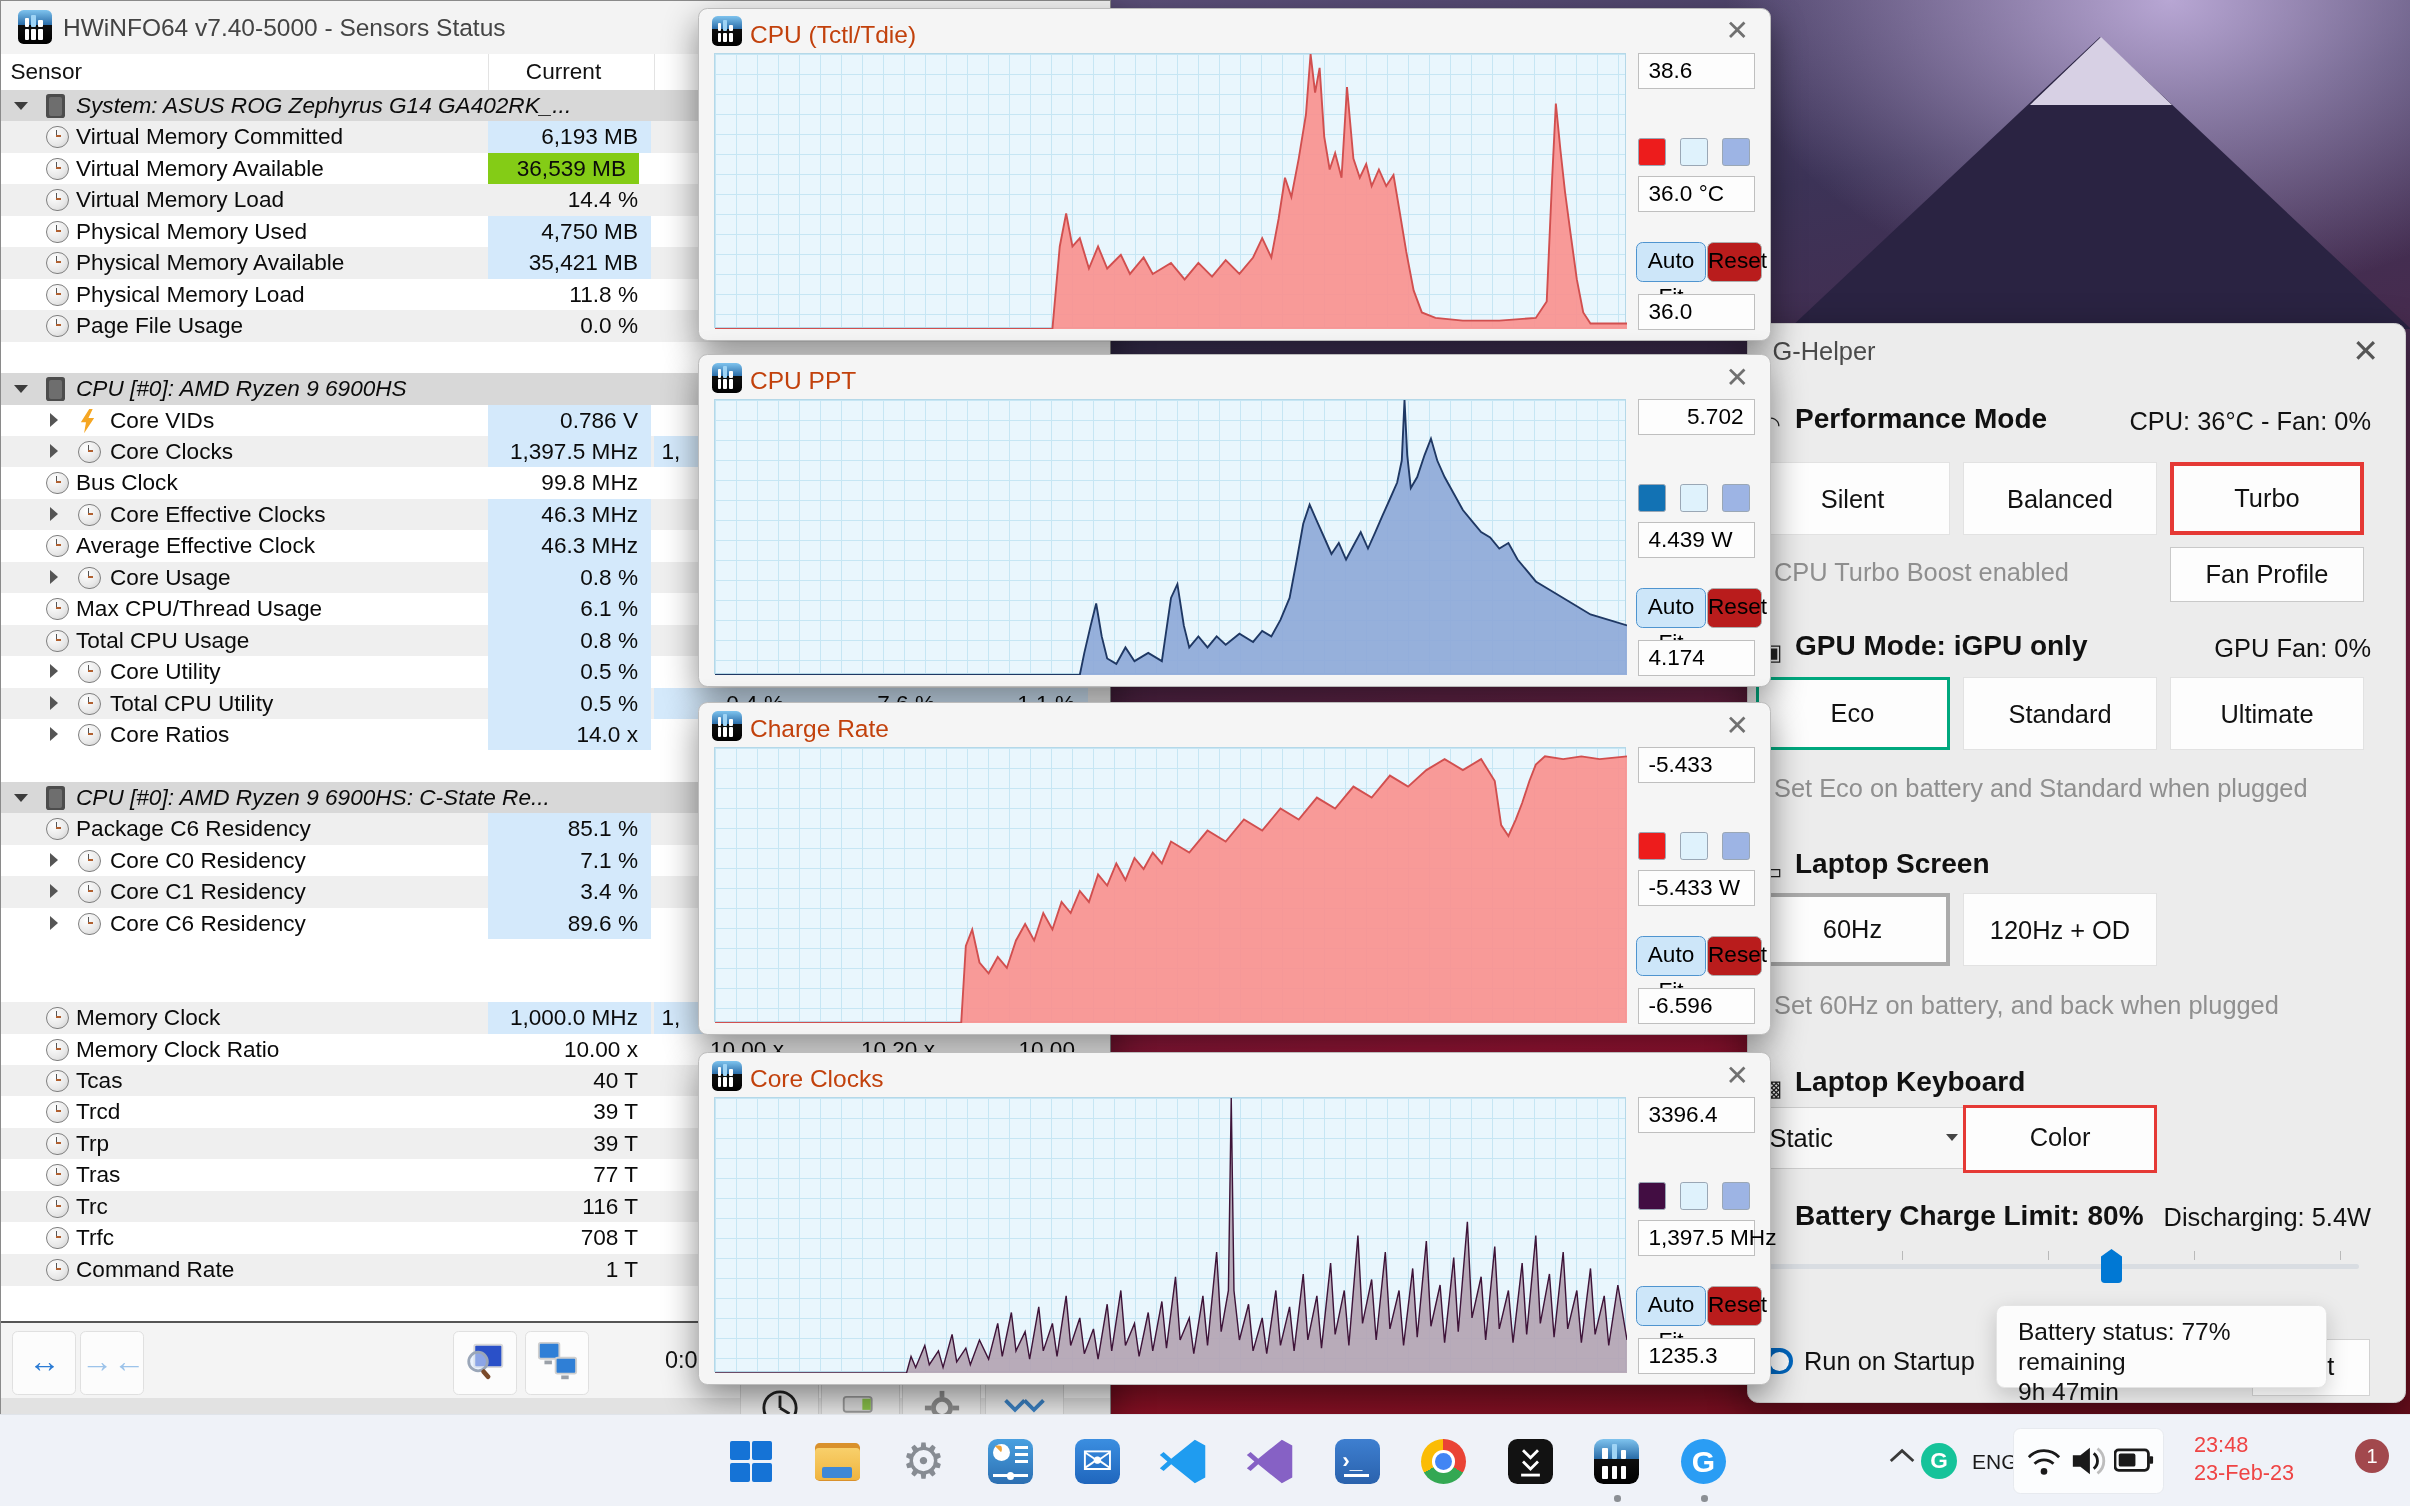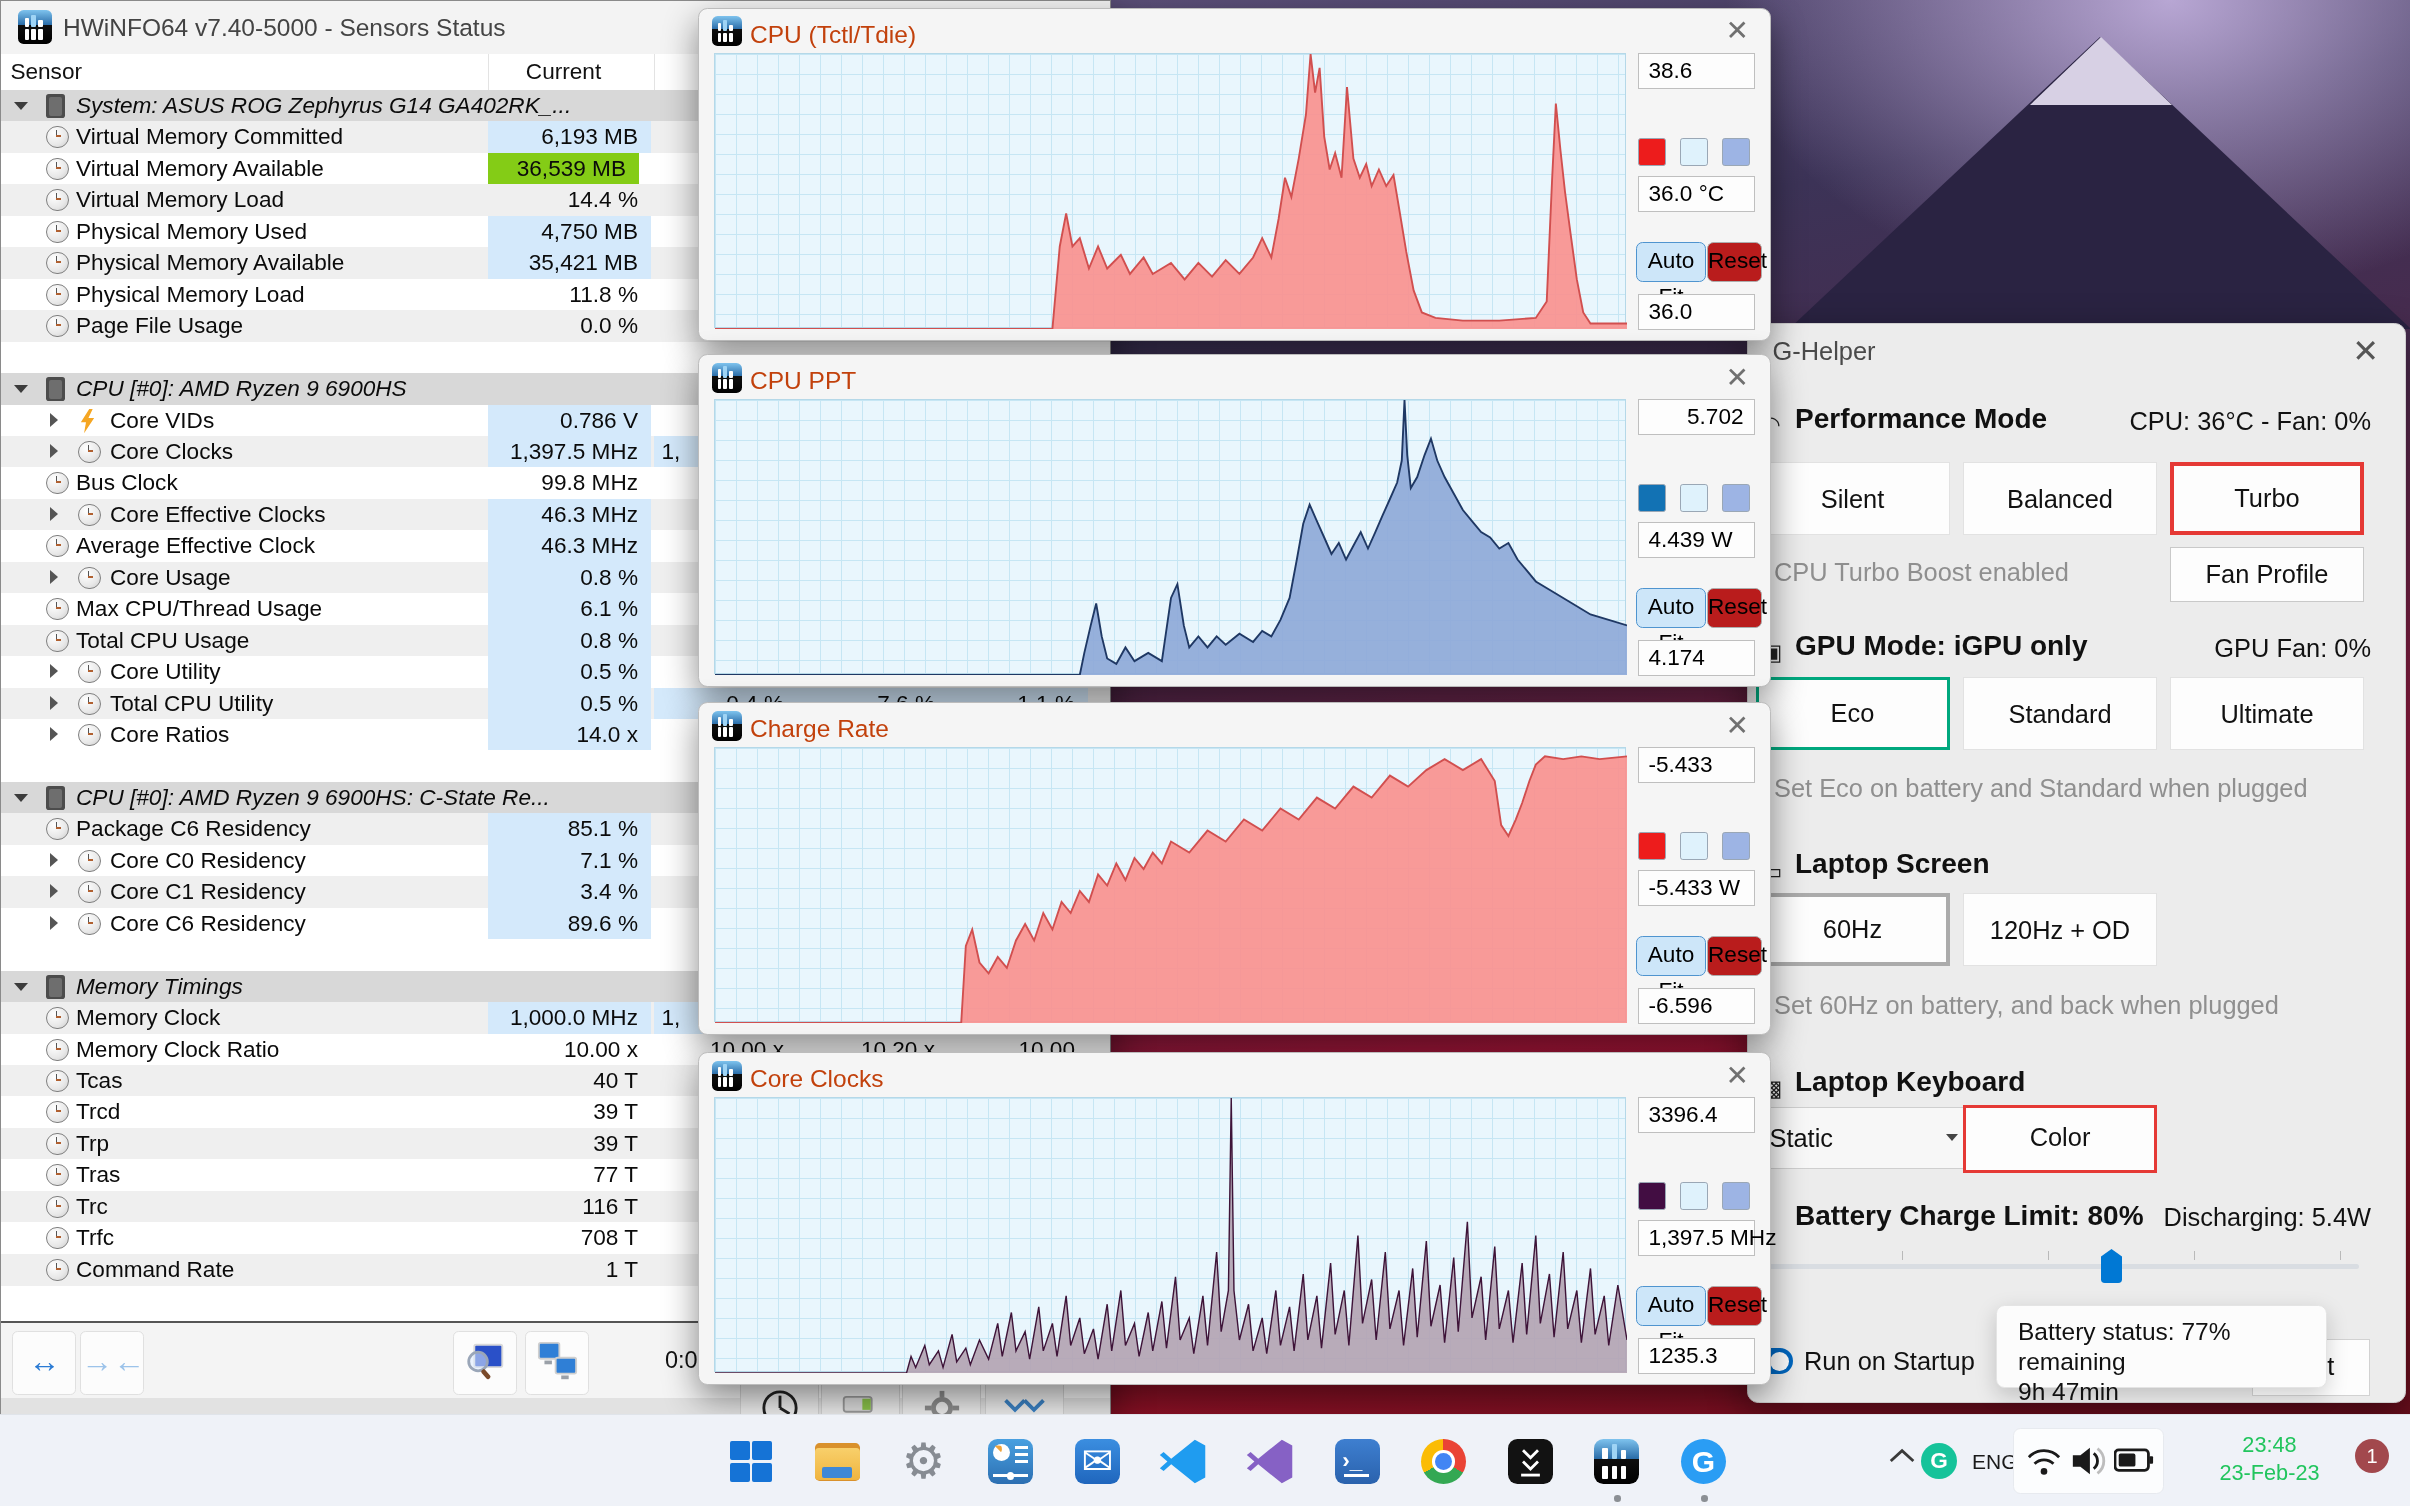--- a/index.html
+++ b/index.html
@@ -75,21 +75,21 @@
   #gh-tooltip{position:absolute;left:248px;top:981px;width:331px;height:83px;background:#fcfcfc;border:0.9px solid #e4e4e4;border-radius:8.5px;box-shadow:0 7.5px 21px rgba(0,0,0,.18);font-size:24.5px;color:#111;padding:11.3px 0 0 21px;box-sizing:border-box;line-height:30px;}
   
   .bgbtn{position:absolute;width:77px;height:60px;background:#ececec;border:0.9px solid #d2d2d2;border-radius:7.5px;z-index:12;text-align:center;line-height:55px;font-size:24.5px;color:#555;}
   
   #taskbar{position:absolute;left:0;top:1414px;width:2411px;height:92px;background:#eff2f8;border-top:0.9px solid #e0e4ea;z-index:50;}
   .tb-icon{position:absolute;top:1435px;width:53px;height:53px;z-index:51;}
   .tb-dot{position:absolute;top:1495px;width:6.6px;height:6.6px;border-radius:50%;background:#8b8f94;z-index:51;}
   .tile{position:absolute;inset:3.8px;border-radius:9.4px;}
   #tray-pill{position:absolute;left:2013px;top:1428px;width:149px;height:64px;background:#fcfdfe;border:0.9px solid #e7eaef;border-radius:7.5px;z-index:51;}
   .tray-txt{position:absolute;font-size:21px;color:#1a1a1a;z-index:51;}
-  #tray-clock{position:absolute;left:2194px;top:1431px;width:151px;text-align:center;font-size:21.7px;color:#22c55e;line-height:28px;z-index:51;}
+  #tray-clock{position:absolute;left:2194px;top:1431px;width:151px;text-align:left;font-size:21.7px;color:#ef4444;line-height:28px;z-index:51;}
   #tray-badge{position:absolute;left:2355px;top:1439px;width:34px;height:34px;border-radius:50%;background:#a2484d;color:#fff;font-size:20px;text-align:center;line-height:34px;z-index:51;}
 </style>
 </head>
 <body>
 
 <div id="screen">
   <div id="wallpaper">
     <div style="position:absolute;left:1780px;top:28px;width:631px;height:301px;overflow:hidden;">
       <div style="position:absolute;left:9.4px;top:9.4px;width:0;height:0;border-left:311px solid transparent;border-right:311px solid transparent;border-bottom:292px solid #2a2342;"></div>
       <div style="position:absolute;left:250px;top:9.4px;width:0;height:0;border-left:71px solid transparent;border-right:71px solid transparent;border-bottom:68px solid #d7d0e4;"></div>
@@ -252,25 +252,20 @@
           <span class="lbl" style="left: 109px;">Core C1 Residency</span>
           <div class="cell" style="left: 487px; width: 163px; background: rgb(212, 233, 251);">3.4 %</div>
         </div>
         <div class="srow" style="top: 818px; background: rgb(255, 255, 255);">
           <span class="chev-r"></span>
           <span class="ic-clock" style="left: 77px;"></span>
           <span class="lbl" style="left: 109px;">Core C6 Residency</span>
           <div class="cell" style="left: 487px; width: 163px; background: rgb(212, 233, 251);">89.6 %</div>
         </div>
         <div class="srow" style="top: 849px; background: rgb(255, 255, 255);"></div>
-        <div class="srow" style="top: 881px; background: rgb(216, 216, 216);">
-          <span class="chev-d"></span>
-          <span class="ic-chip" style="left: 45px;"></span>
-          <span class="lbl" style="left: 75px; font-style: italic;">Memory Timings</span>
-        </div>
         <div class="srow" style="top: 912px; background: rgb(239, 239, 239);">
           <span class="ic-clock" style="left: 45px;"></span>
           <span class="lbl" style="left: 75px;">Memory Clock</span>
           <div class="cell" style="left: 487px; width: 163px; background: rgb(212, 233, 251);">1,000.0 MHz</div>
           <div class="cell" style="left: 653px; width: 143px; text-align: left; padding-left: 7.5px; background: rgb(212, 233, 251);">1,</div>
         </div>
         <div class="srow" style="top: 944px; background: rgb(255, 255, 255);">
           <span class="ic-clock" style="left: 45px;"></span>
           <span class="lbl" style="left: 75px;">Memory Clock Ratio</span>
           <div class="cell" style="left: 487px; width: 163px;">10.00 x</div>

